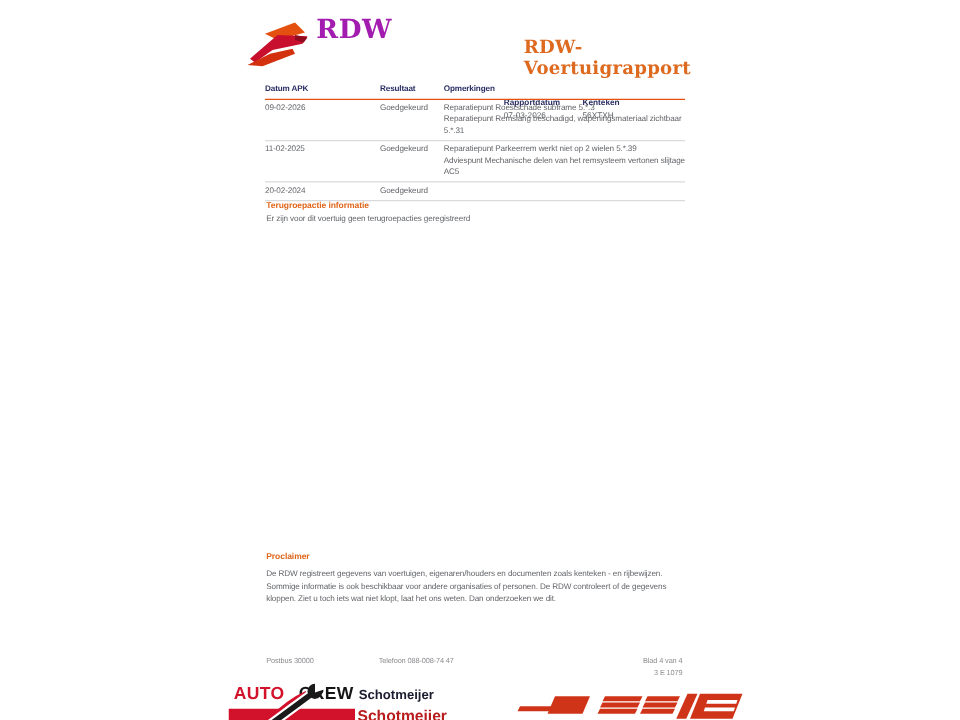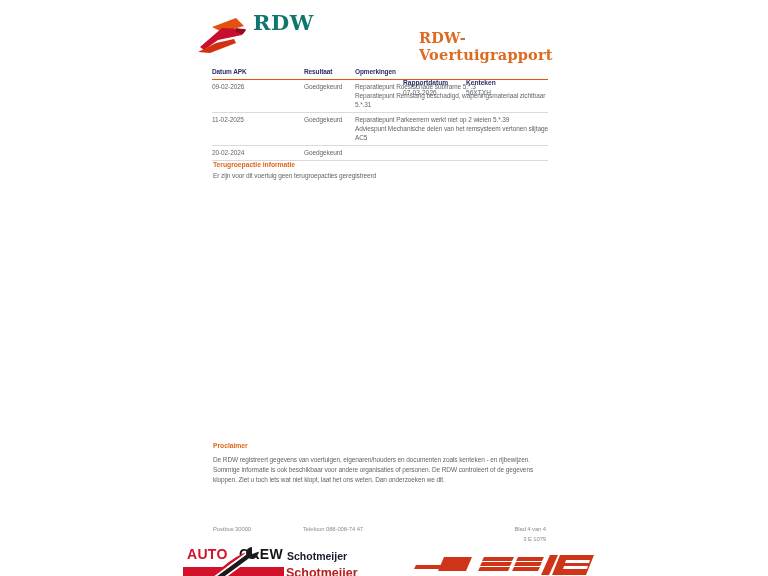--- a/index.html
+++ b/index.html
@@ -3,21 +3,21 @@
 <meta charset="utf-8">
 <style>
   html,body{margin:0;padding:0;background:#ffffff;}
   .page{position:relative;width:768px;height:576px;background:#ffffff;overflow:hidden;
         font-family:"Liberation Sans","DejaVu Sans",sans-serif;color:#636569;}
 
   
   .brand{position:absolute;left:196px;top:12px;width:200px;height:48px;}
   .brand svg{position:absolute;left:0;top:4px;}
   .rdw-word{position:absolute;left:57px;top:-2px;font-family:"DejaVu Serif","Liberation Serif",serif;
-            font-size:21px;font-weight:bold;color:#0f766e;letter-spacing:0.5px;}
+            font-size:21px;font-weight:bold;color:#a21caf;letter-spacing:0.5px;}
 
   .report-head{position:absolute;left:403px;top:13px;width:200px;}
   .report-title{font-family:"DejaVu Serif","Liberation Serif",serif;font-size:14.5px;font-weight:bold;
                 color:#dd6a1f;margin:16px;letter-spacing:0.2px;}
   .meta{display:flex;margin-top:9px;font-size:6.6px;}
   .meta .col1{width:63px;}
   .meta .lbl{color:#2a2e63;font-weight:bold;margin-bottom:3px;}
   .meta .val{color:#636569;}
 
   

